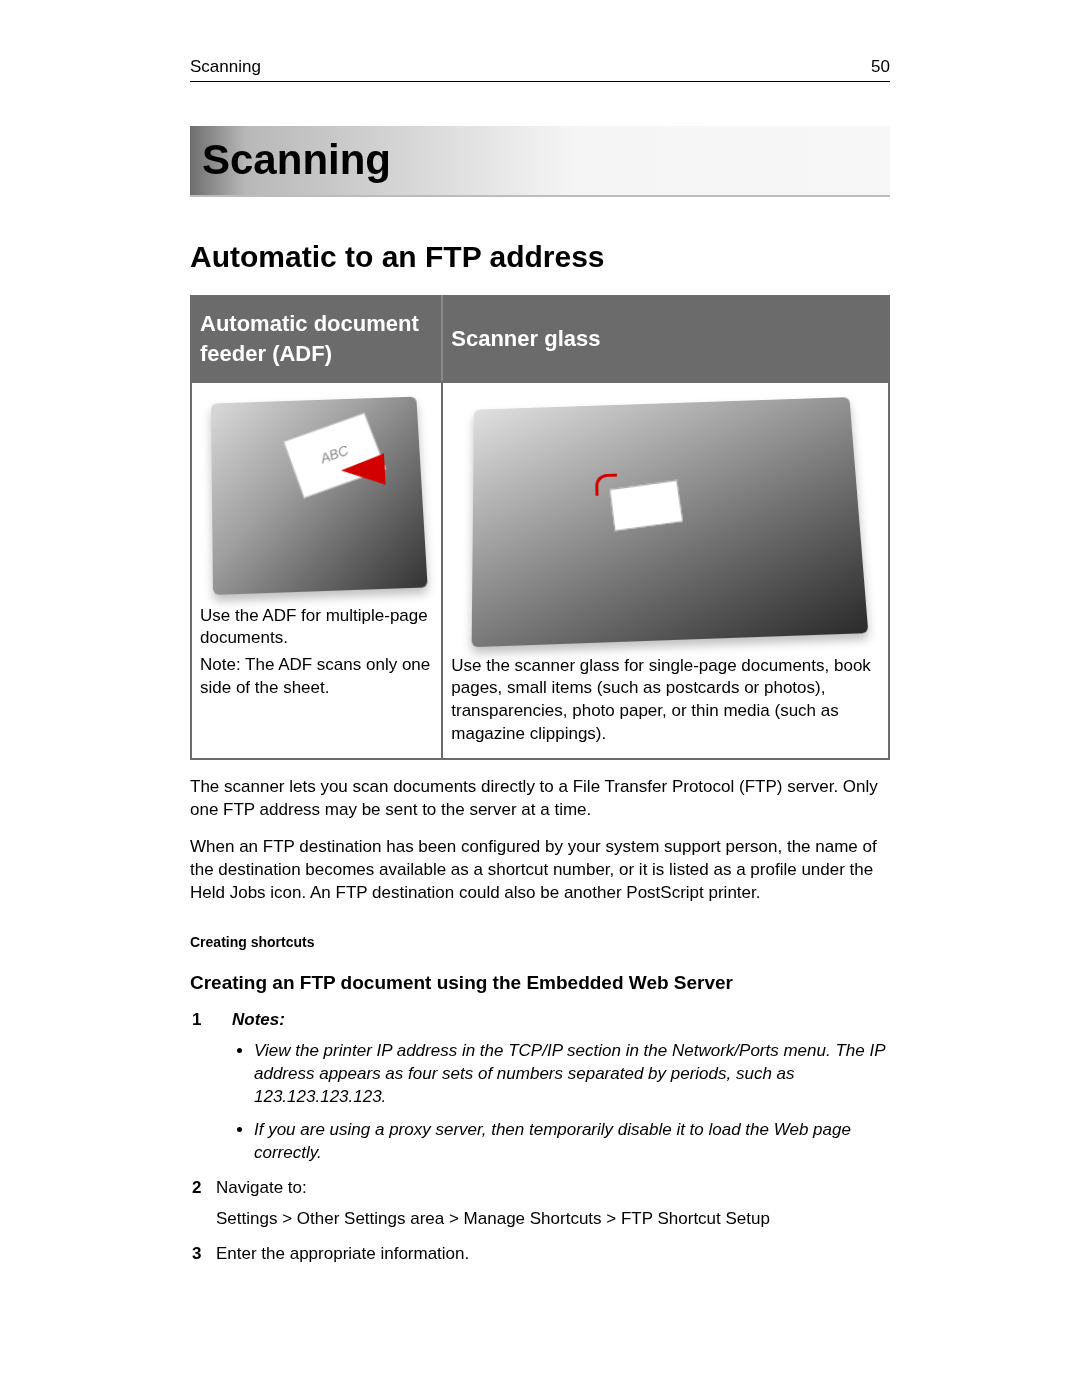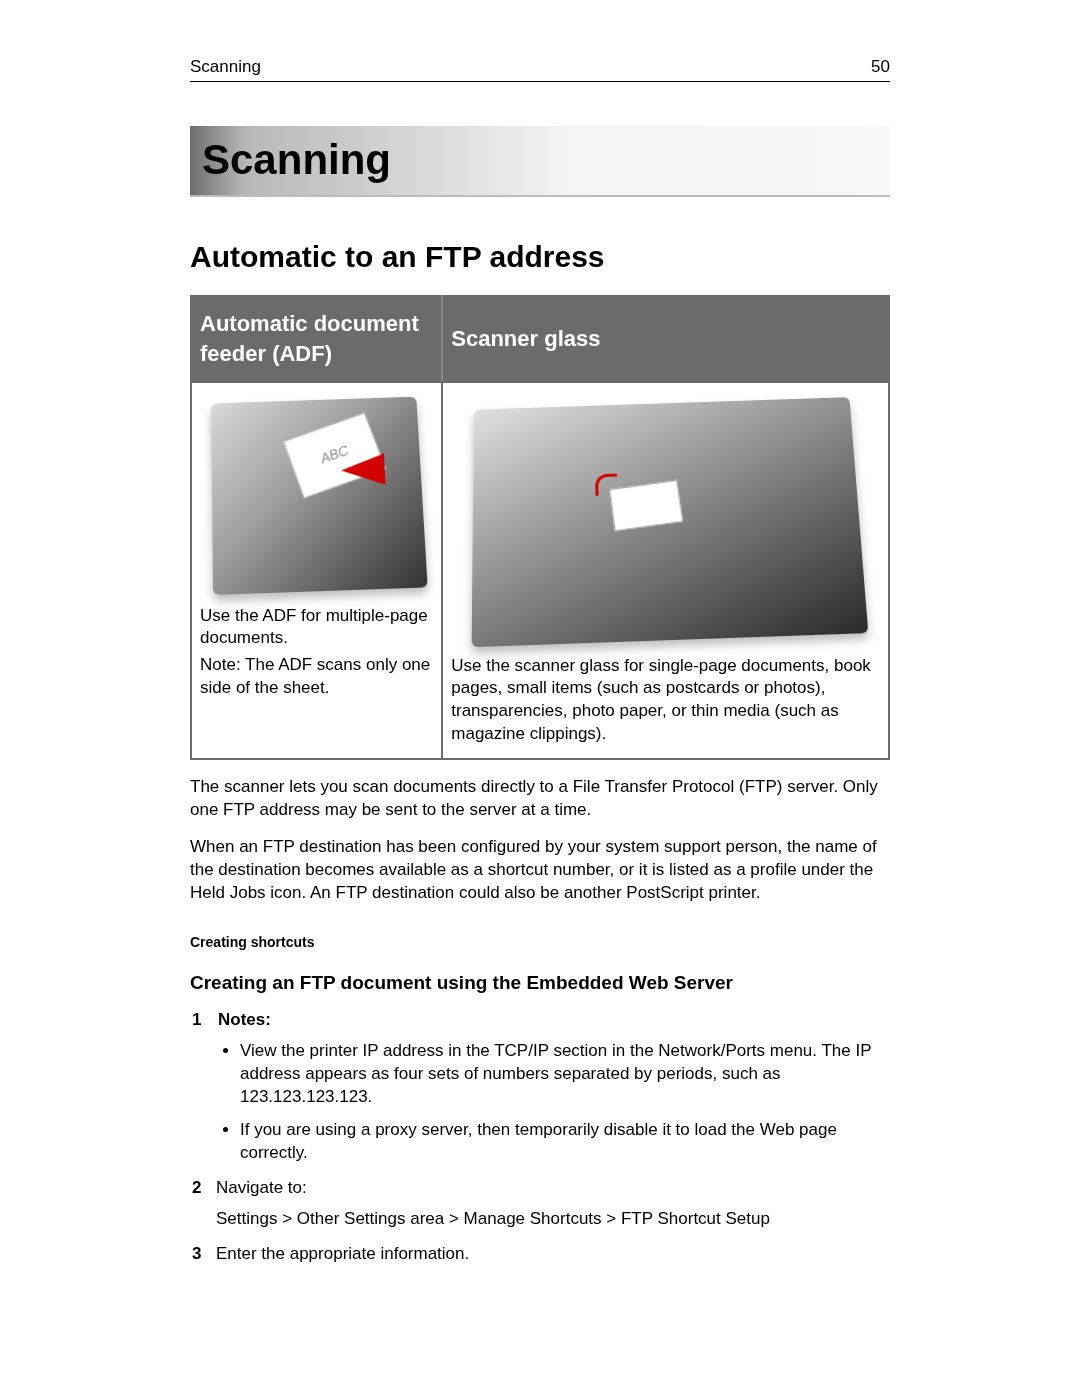--- a/index.html
+++ b/index.html
@@ -151,21 +151,21 @@
   .notes-label {
     font-weight: 700;
     margin: 10px 0 8px 0;
   }
   ul.bullets {
     list-style: disc;
     padding-left: 22px;
     margin: 6px 0 10px 0;
   }
   ul.bullets li { margin-bottom: 10px; }
-  .indent-block { margin-left: 2px; margin-top: 8px; }
+  .indent-block { margin-left: 16px; margin-top: 8px; font-style: italic; }
   .nav-path { margin: 8px 0 0 0; }
   .note-inline { margin-top: 10px; }
   strong { font-weight: 400; }
 </style>
 </head>
 <body>
 
 <div class="page">
 
   <div class="running-header">

